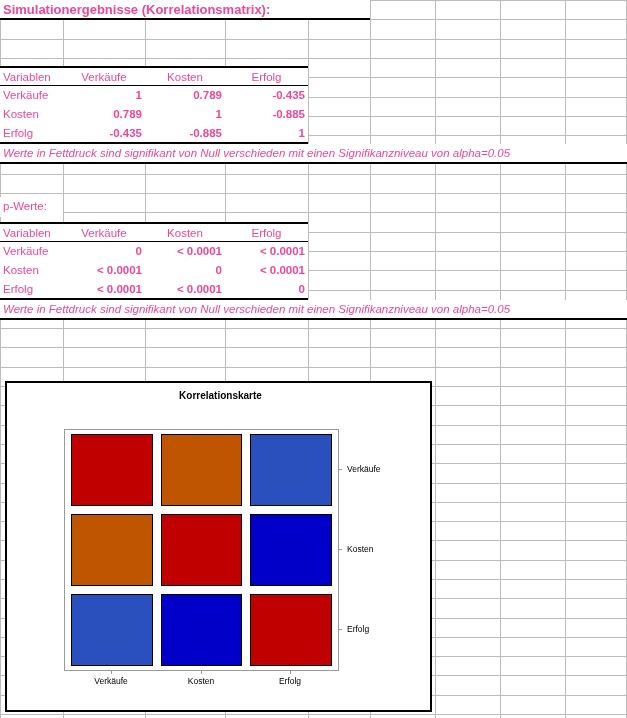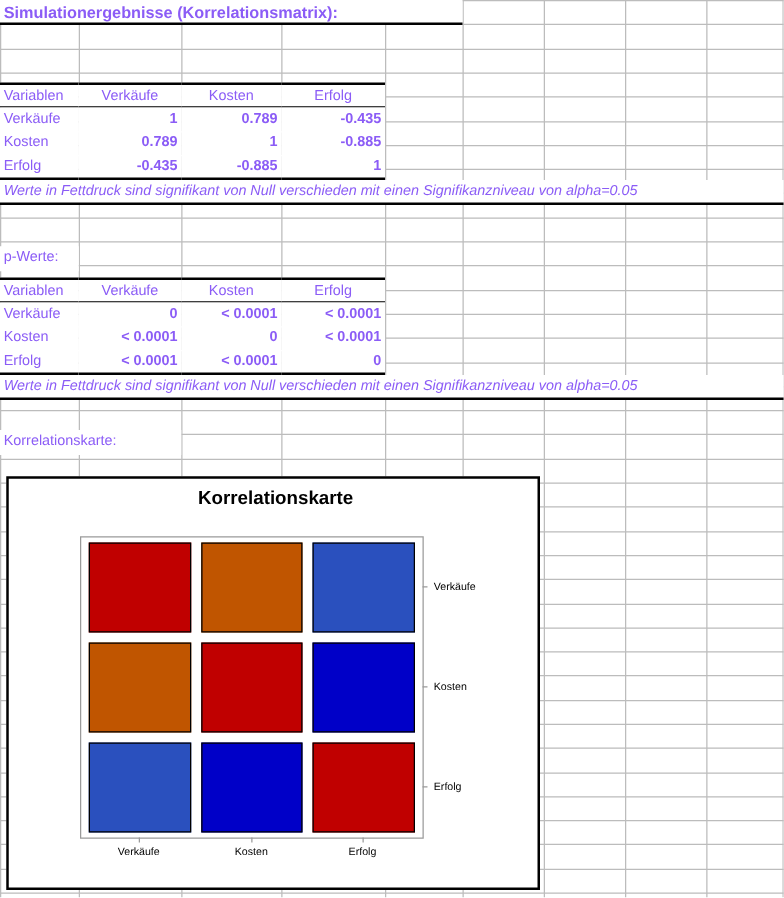--- a/index.html
+++ b/index.html
@@ -25,21 +25,21 @@
   .gline-v {
     position: absolute; top: 0; width: 1px;
     background: #bcbcbc;
   }
 
   
   .cell-layer { position: absolute; inset: 0; z-index: 2; }
   .cell {
     position: absolute;
     font-size: 11.5px;
-    color: #8b5cf6;
+    color: #ec4899;
     line-height: 19px;
     white-space: nowrap;
     overflow: hidden;
     padding: 0 3px;
   }
   .cell.bg { background: #ffffff; }
   .t-left   { text-align: left; }
   .t-right  { text-align: right; }
   .t-center { text-align: center; }
   .bold     { font-weight: bold; }
@@ -66,21 +66,21 @@
     left: 5px; top: 381px;
     width: 427px; height: 331px;
     background: #ffffff;
     border: 2px solid #000;
     z-index: 5;
   }
   #chart-title {
     position: absolute;
     left: 0; top: 7px; width: 427px;
     text-align: center;
-    font-size: 15px;
+    font-size: 10px;
     font-weight: bold;
     color: #000;
   }
   #plot {
     position: absolute;
     left: 57px; top: 46px;
     width: 275px; height: 242px;
     border: 1px solid #9a9a9a;
     background: #ffffff;
   }
@@ -203,21 +203,20 @@
     <div class="cell bg t-right bold" style="left:145px; top:261px; width:80px; height:20px;">0</div>
     <div class="cell bg t-right bold" style="left:225px; top:261px; width:83px; height:20px;">&lt; 0.0001</div>
 
     <div class="cell bg t-left rule-bottom" style="left:0px; top:280px; width:63px; height:20px;">Erfolg</div>
     <div class="cell bg t-right bold rule-bottom" style="left:63px; top:280px; width:82px; height:20px;">&lt; 0.0001</div>
     <div class="cell bg t-right bold rule-bottom" style="left:145px; top:280px; width:80px; height:20px;">&lt; 0.0001</div>
     <div class="cell bg t-right bold rule-bottom" style="left:225px; top:280px; width:83px; height:20px;">0</div>
 
     <div class="cell bg note-cell t-left rule-bottom" style="left:0px; top:300px; width:627px; height:20px;">Werte in Fettdruck sind signifikant von Null verschieden mit einen Signifikanzniveau von alpha=0.05</div>
 
-    <div class="cell bg t-left" style="left:0px; top:344px; width:145px; height:20px;">Korrelationskarte:</div>
 
   </div>
 
   <div id="chart">
     <div id="chart-title">Korrelationskarte</div>
     <div id="plot">
         <div class="hm-cell" title="Verkäufe / Verkäufe = 1" style="left: 6px; top: 4px; width: 81.6667px; height: 72px; background: rgb(192, 0, 0);"></div>
         <div class="hm-cell" title="Verkäufe / Kosten = 0.789" style="left: 95.6667px; top: 4px; width: 81.6667px; height: 72px; background: rgb(192, 85, 0);"></div>
         <div class="hm-cell" title="Verkäufe / Erfolg = -0.435" style="left: 185.333px; top: 4px; width: 81.6667px; height: 72px; background: rgb(42, 80, 190);"></div>
         <div class="hm-cell" title="Kosten / Verkäufe = 0.789" style="left: 6px; top: 84px; width: 81.6667px; height: 72px; background: rgb(192, 85, 0);"></div>

